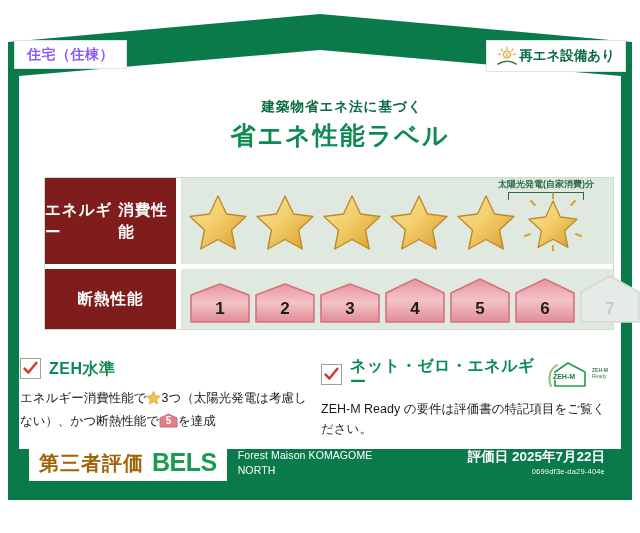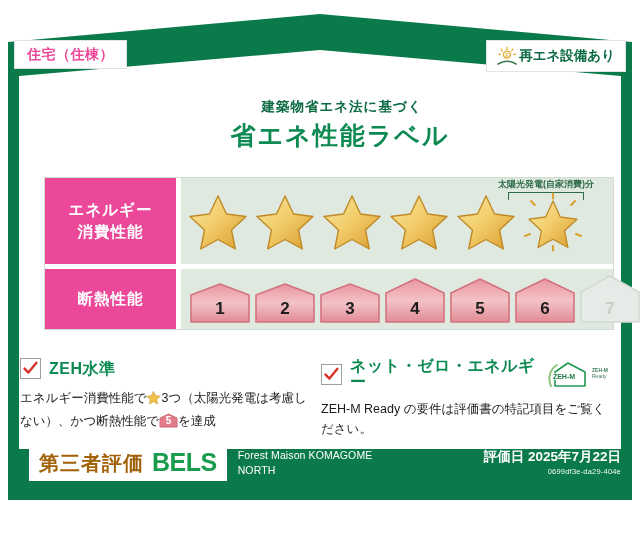--- a/index.html
+++ b/index.html
@@ -23,21 +23,21 @@
     position:absolute;left:11px;top:36px;width:602px;height:399px;background:#ffffff;
     -webkit-clip-path:polygon(0 26px,50% 0,100% 26px,100% 100%,0 100%);
     clip-path:polygon(0 26px,50% 0,100% 26px,100% 100%,0 100%);
   }
 
   
   .tab-house{
     position:absolute;left:6px;top:26px;background:#ffffff;
     border:1px solid #e2e2e2;
     padding:6px 12px 7px 12px;
-    font-size:14px;font-weight:bold;color:#ec4899;letter-spacing:.5px;
+    font-size:14px;font-weight:bold;color:#8b5cf6;letter-spacing:.5px;
     z-index:6;line-height:1;
   }
   .tab-renew{
     position:absolute;right:6px;top:26px;background:#ffffff;
     border:1px solid #e2e2e2;
     padding:5px 10px 5px 8px;
     display:flex;align-items:center;z-index:6;
   }
   .tab-renew .txt{font-size:13.5px;font-weight:bold;color:#0c6b43;line-height:1;}
   .sun-ic{width:24px;height:20px;display:block;}
@@ -48,22 +48,22 @@
   .title-main{font-size:25px;font-weight:bold;color:#0c8a52;letter-spacing:2px;margin-top:9px;line-height:1;padding-left:40px;}
 
   
   .perf{
     position:absolute;left:36px;top:163px;width:568px;z-index:5;
     border:1px solid #cfdccf;background:#dfe9df;
   }
   .perf-row{display:flex;align-items:stretch;}
   .perf-row + .perf-row{border-top:5px solid #ffffff;}
   .perf-label{
-    width:131px;flex:none;background:#ec4899;color:#fff;
-    display:flex;flex-direction:column;align-items:center;justify-content:center;
+    width:131px;flex:none;background:#7f1d1d;color:#fff;
+    display:flex;flex-direction:row;align-items:center;justify-content:center;
     font-size:15.5px;font-weight:bold;letter-spacing:1px;line-height:1.45;
     border-right:5px solid #ffffff;
   }
   .perf-body{flex:1;position:relative;background:#dfe9df;}
 
   
   .row-energy .perf-body{height:86px;}
   .stars{position:absolute;left:6px;top:14px;display:flex;gap:5px;align-items:flex-start;}
   .star-ic{width:62px;height:60px;display:block;}
   .solar-note{
@@ -118,21 +118,21 @@
   }
   .bels-badge{
     background:#ffffff;padding:6px 10px 6px 10px;display:flex;align-items:center;gap:8px;
     margin-left:10px;
   }
   .bels-jp{font-size:20px;font-weight:bold;color:#a16207;letter-spacing:1px;line-height:1;}
   .bels-en{font-size:25px;font-weight:bold;color:#1a9c4f;letter-spacing:-.5px;line-height:1;}
   .proj{
     margin-left:11px;color:#ffffff;font-size:10.5px;line-height:1.35;letter-spacing:.1px;
   }
-  .dateblk{margin-left:auto;margin-right:0;text-align:right;color:#ffffff;}
+  .dateblk{margin-left:auto;margin-right:16px;text-align:right;color:#ffffff;}
   .dateblk .d1{font-size:13.5px;font-weight:bold;line-height:1;}
   .dateblk .d2{font-size:7.5px;margin-top:5px;line-height:1;letter-spacing:.2px;opacity:.95;}
 </style>
 </head>
 <body>
 
 <div class="page">
 
   <div class="label-card">
     <div class="frame-green"></div>

